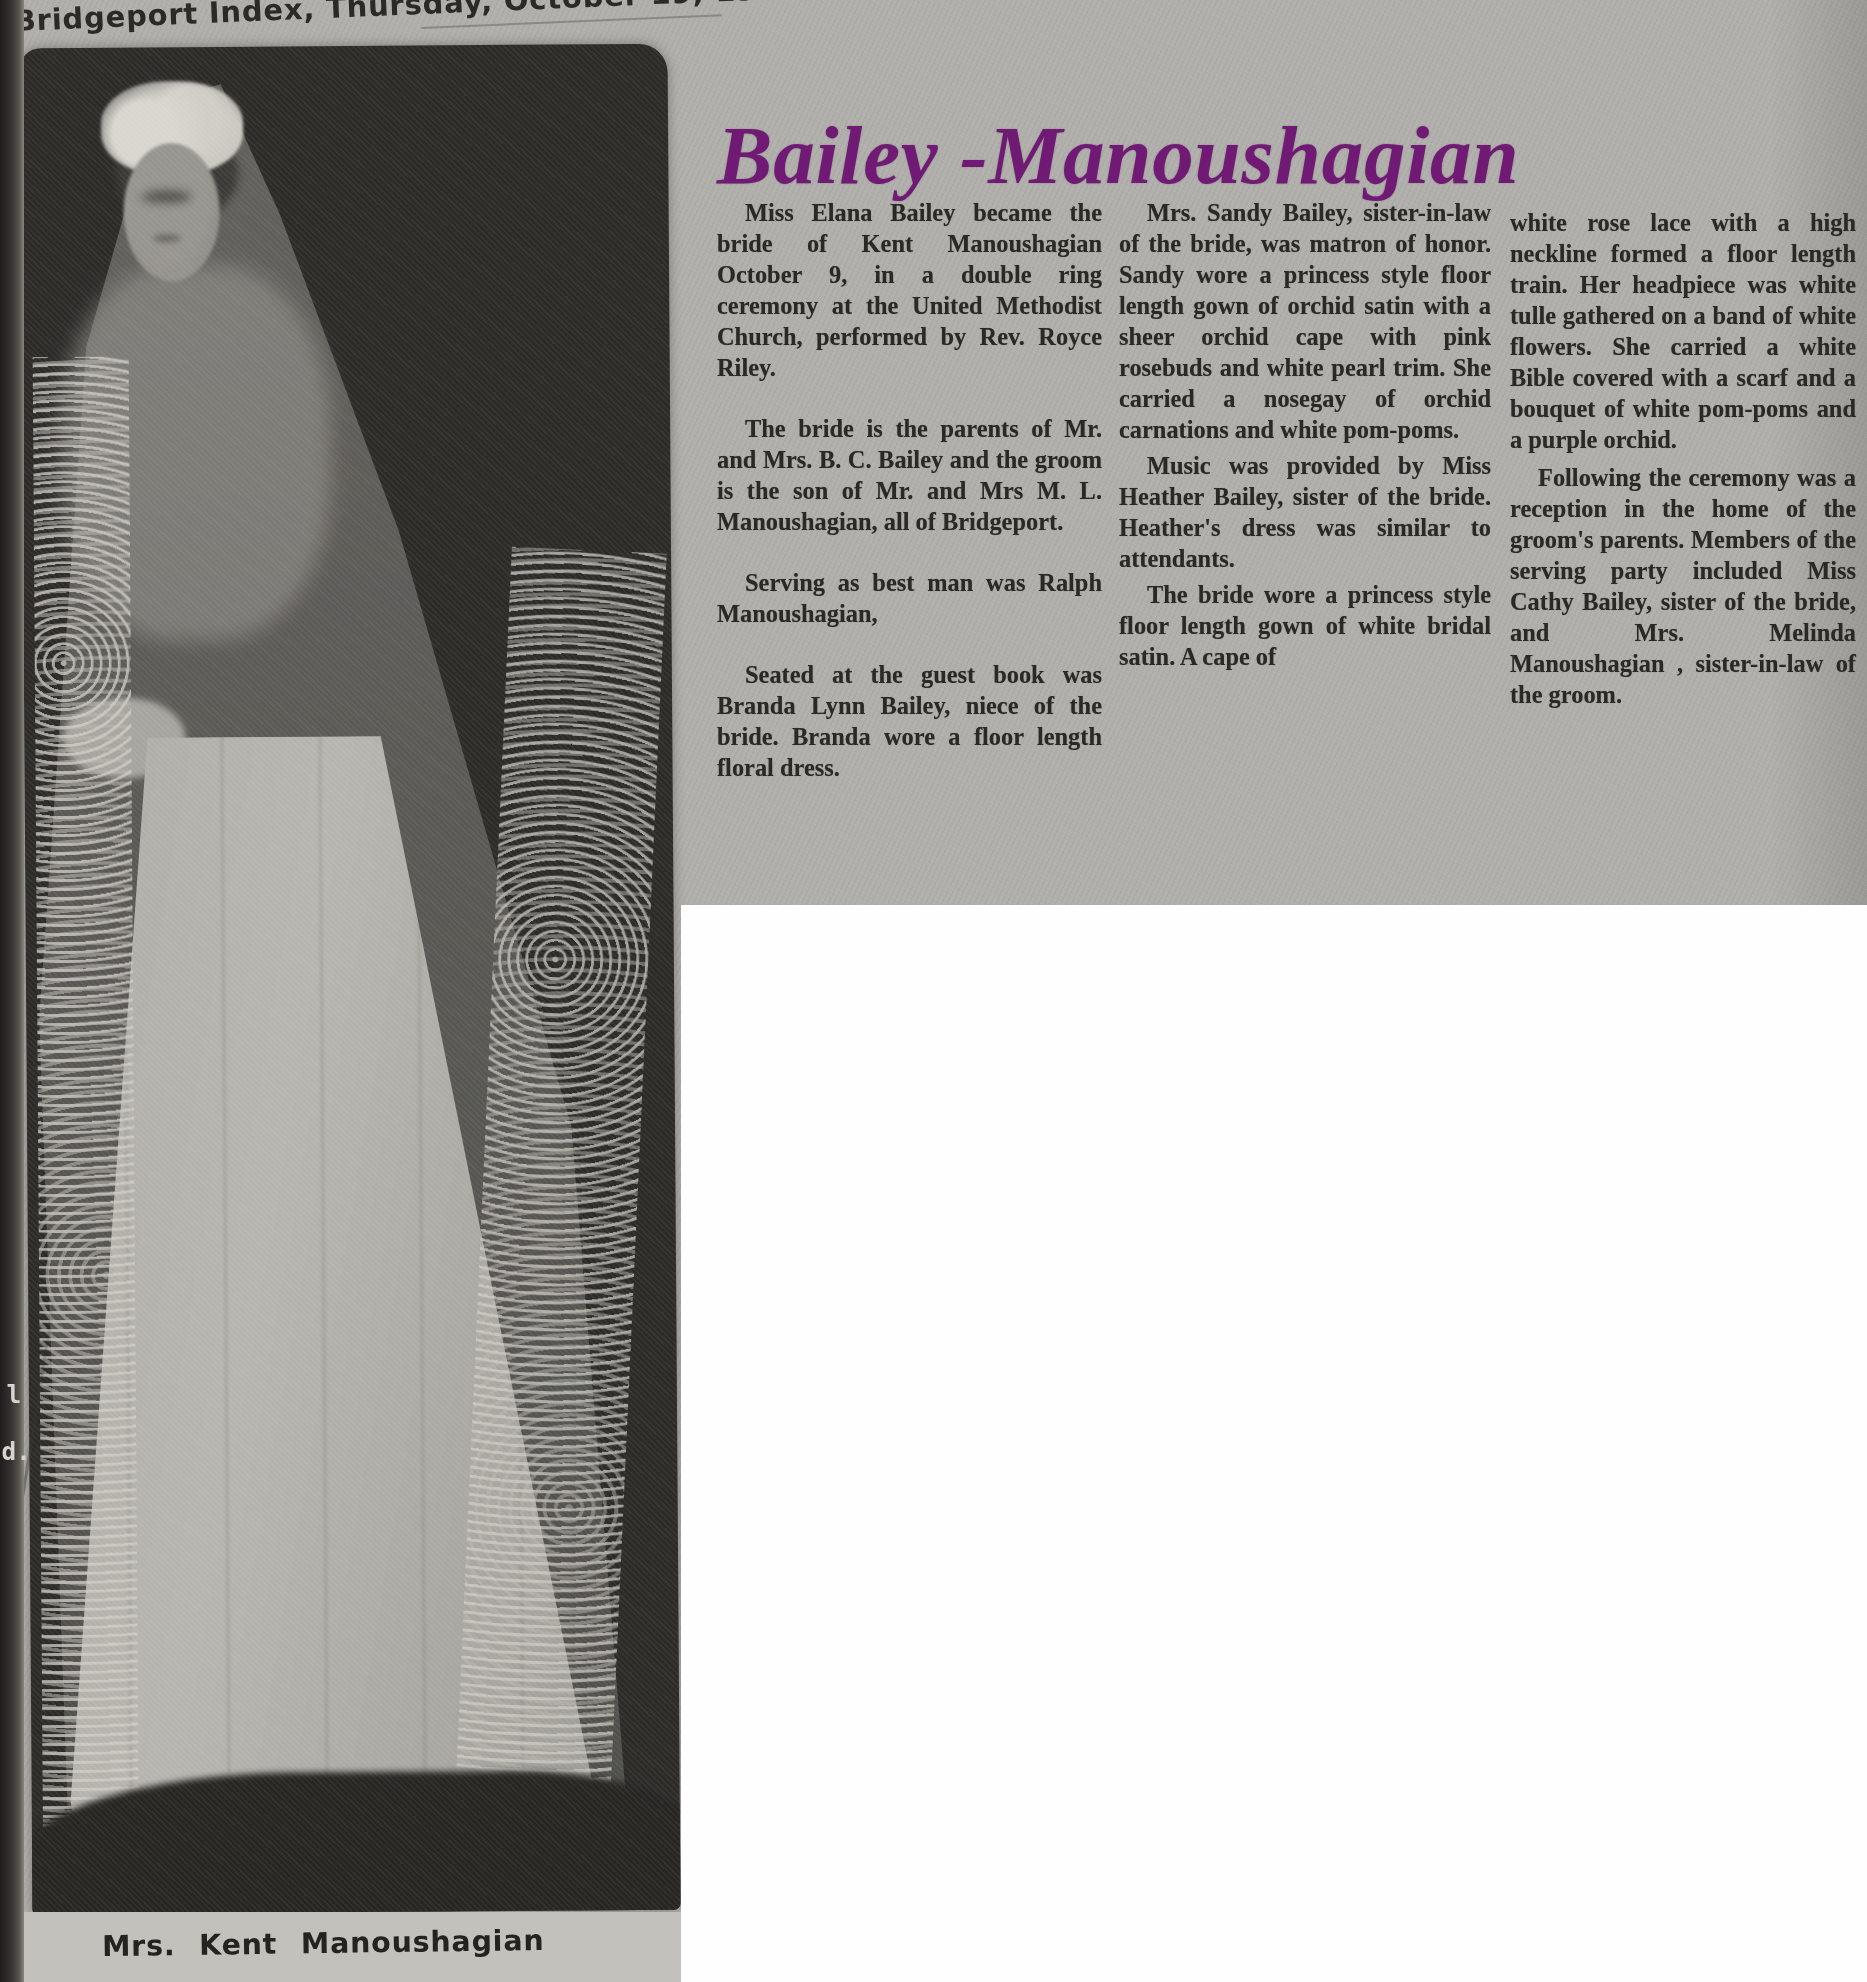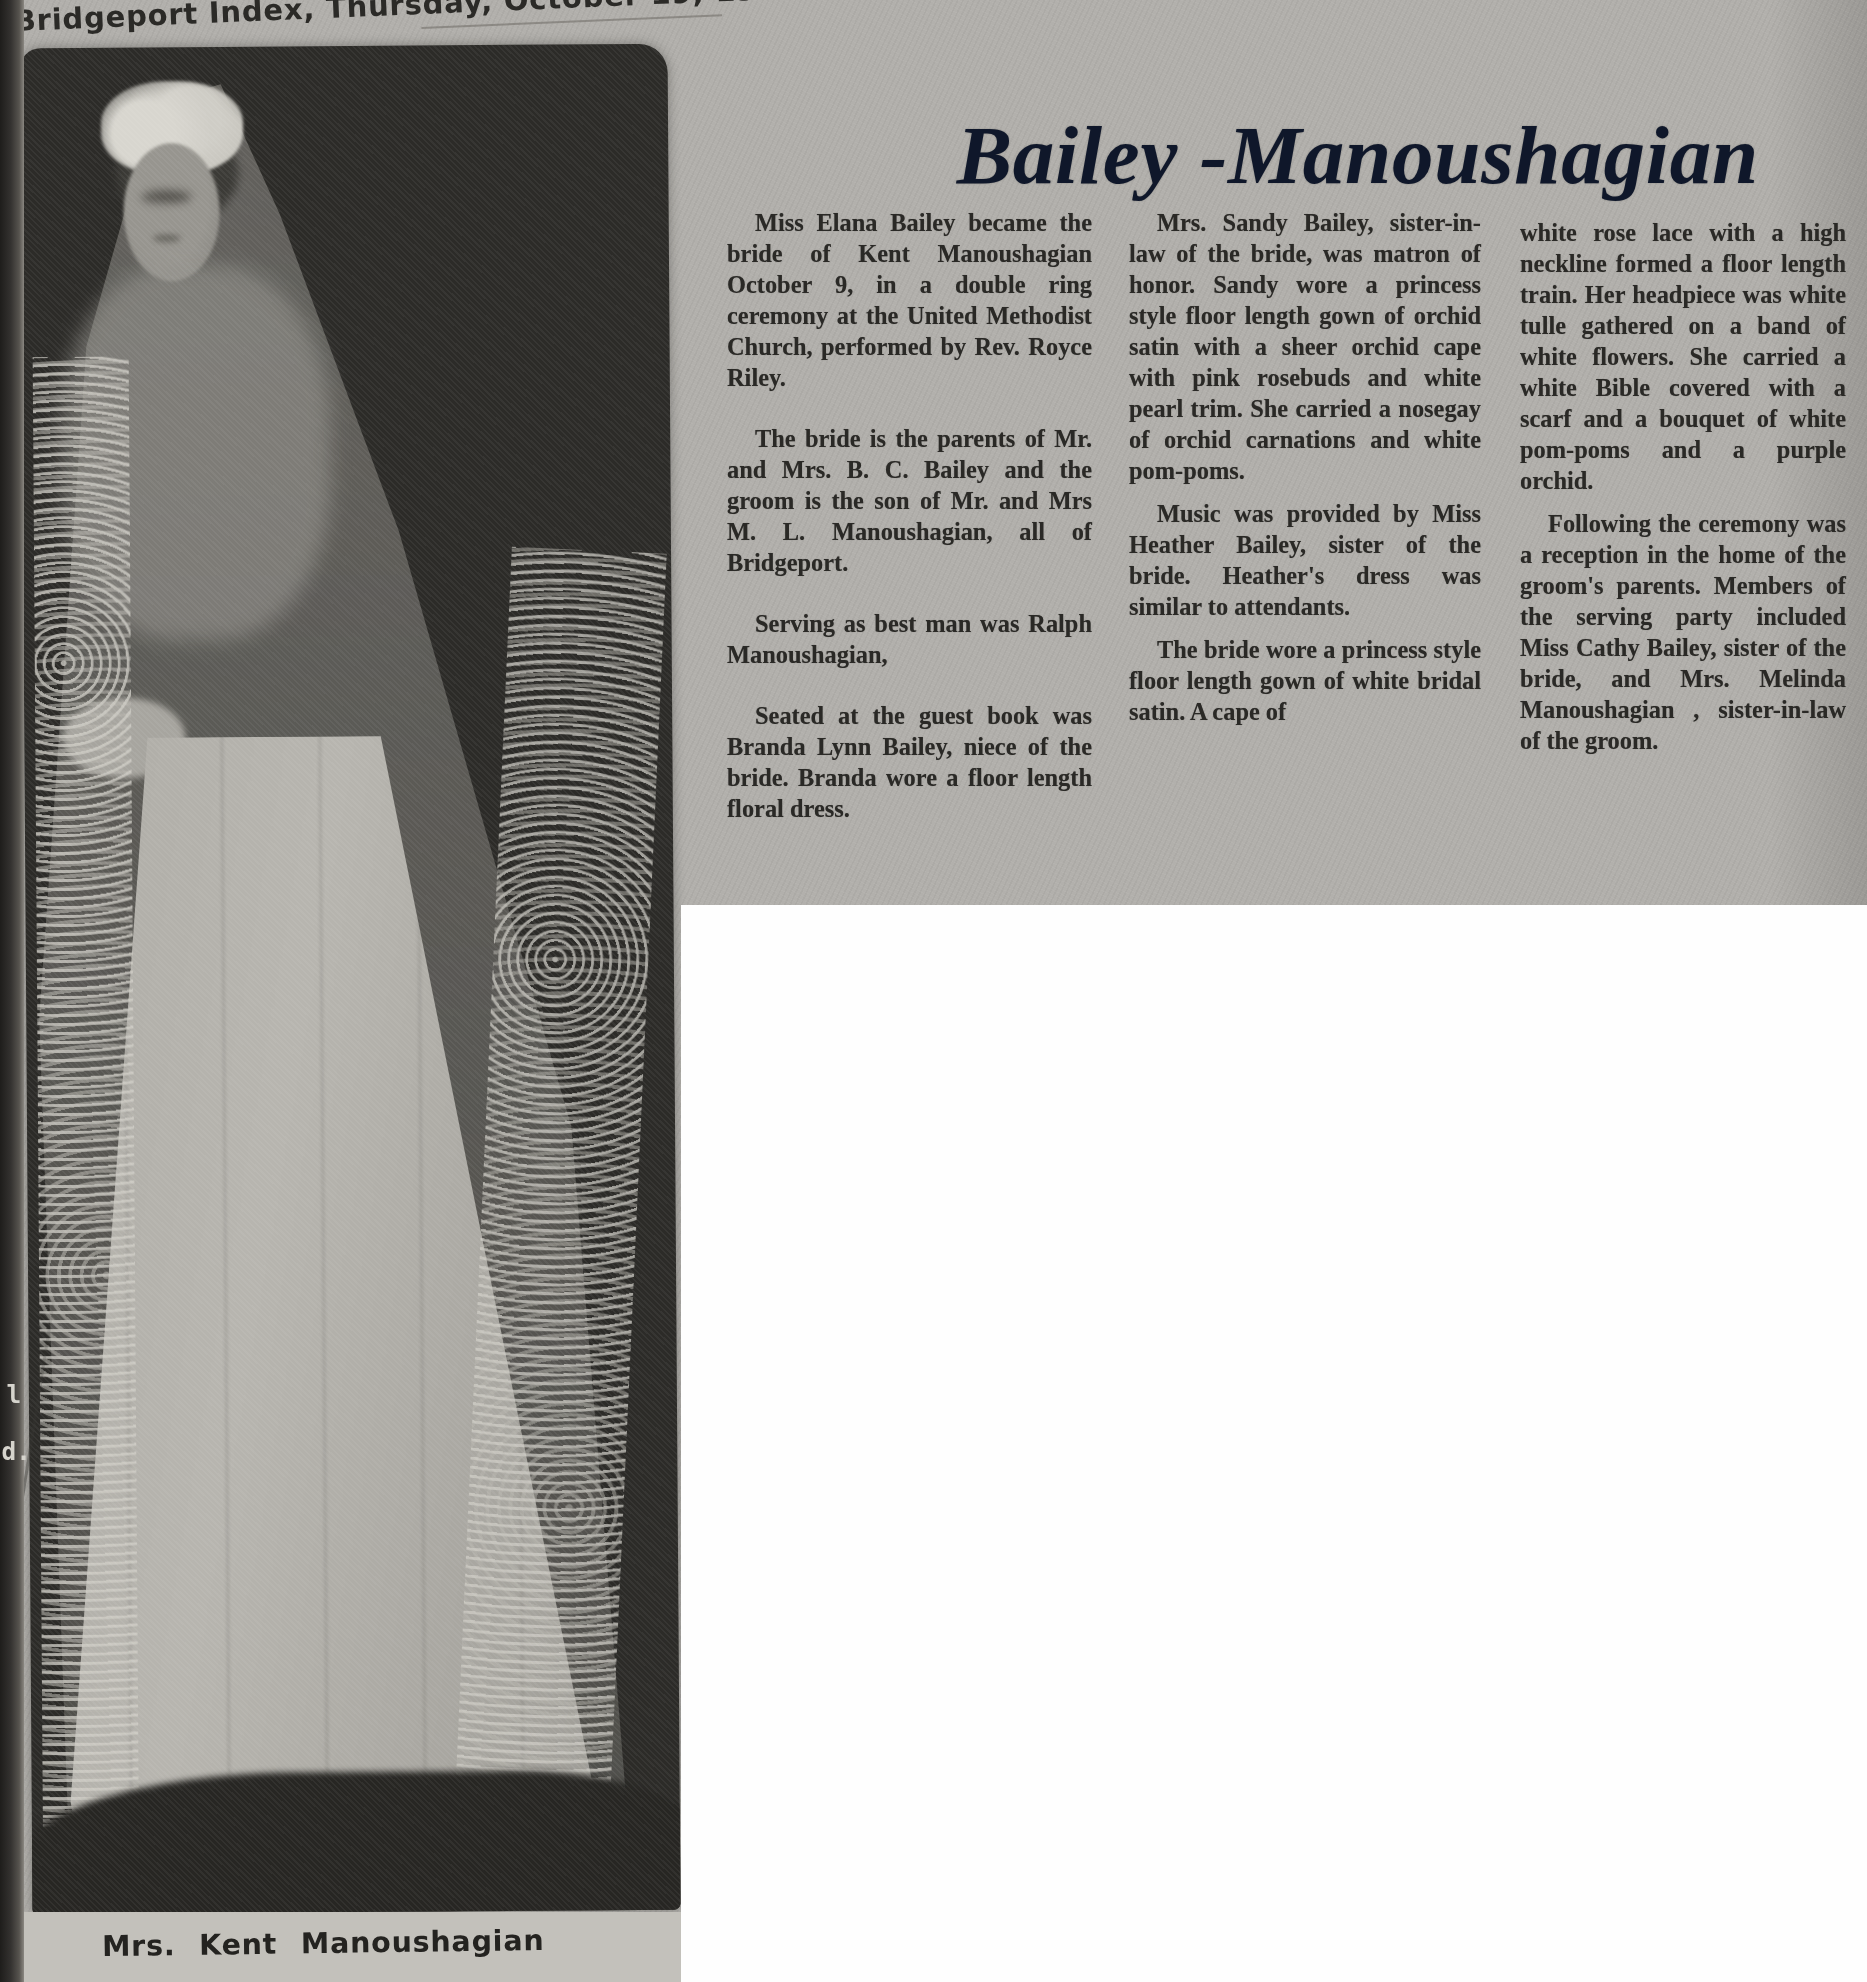--- a/index.html
+++ b/index.html
@@ -38,28 +38,28 @@
   }
   .masthead-rule{
     position:absolute;left:407px;top:42px;width:301px;height:2.4px;
     background:#6d6a64;opacity:.55;
   }
 
   
   .headline{
     position:absolute;left:717px;top:46px;width:1042px;height:114px;z-index:4;
     font:700 italic 83px/106px "Liberation Serif", serif;
-    color:#0f172a;text-align:right;letter-spacing:0.8px;
+    color:#701a75;text-align:left;letter-spacing:0.8px;
     text-shadow:0 0 1.6px rgba(30,29,27,.35);
   }
 
   
   .article-col{position:absolute;z-index:4;}
   .article-col p{
-    margin:12px;color:#2a2926;
+    margin:2px;color:#2a2926;
     font:700 24.4px/31px "Liberation Serif", serif;
     text-align:justify;text-indent:28px;
     text-shadow:0 0 0.8px rgba(42,41,38,.45);
   }
   .col-0{left:715px;top:195px;width:389px;}
   .col-1{left:1117px;top:195px;width:376px;}
   .col-2{left:1508px;top:205px;width:350px;}
   .col-0 p{margin-bottom:30px;}
   .col-1 p{margin-bottom:4.9px;}
   .col-2 p{margin-bottom:6.5px;}

